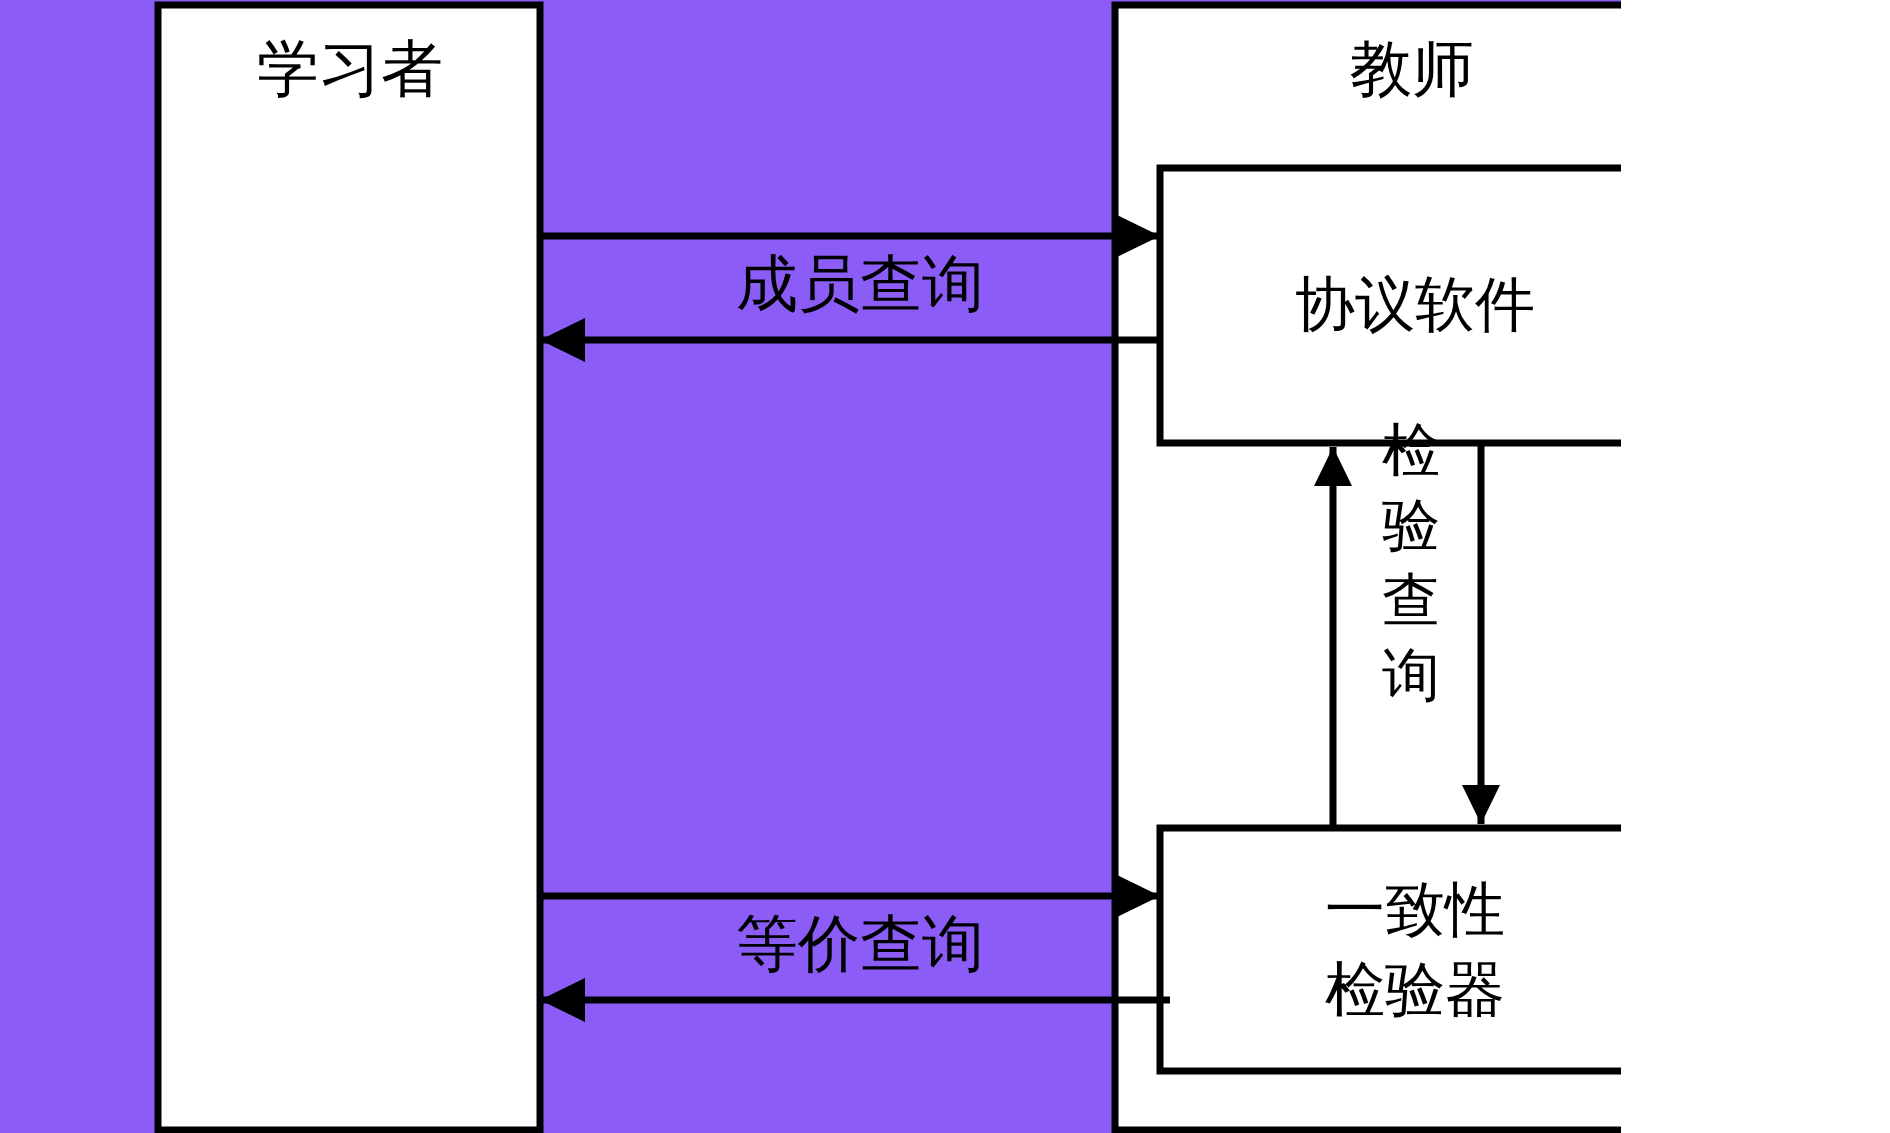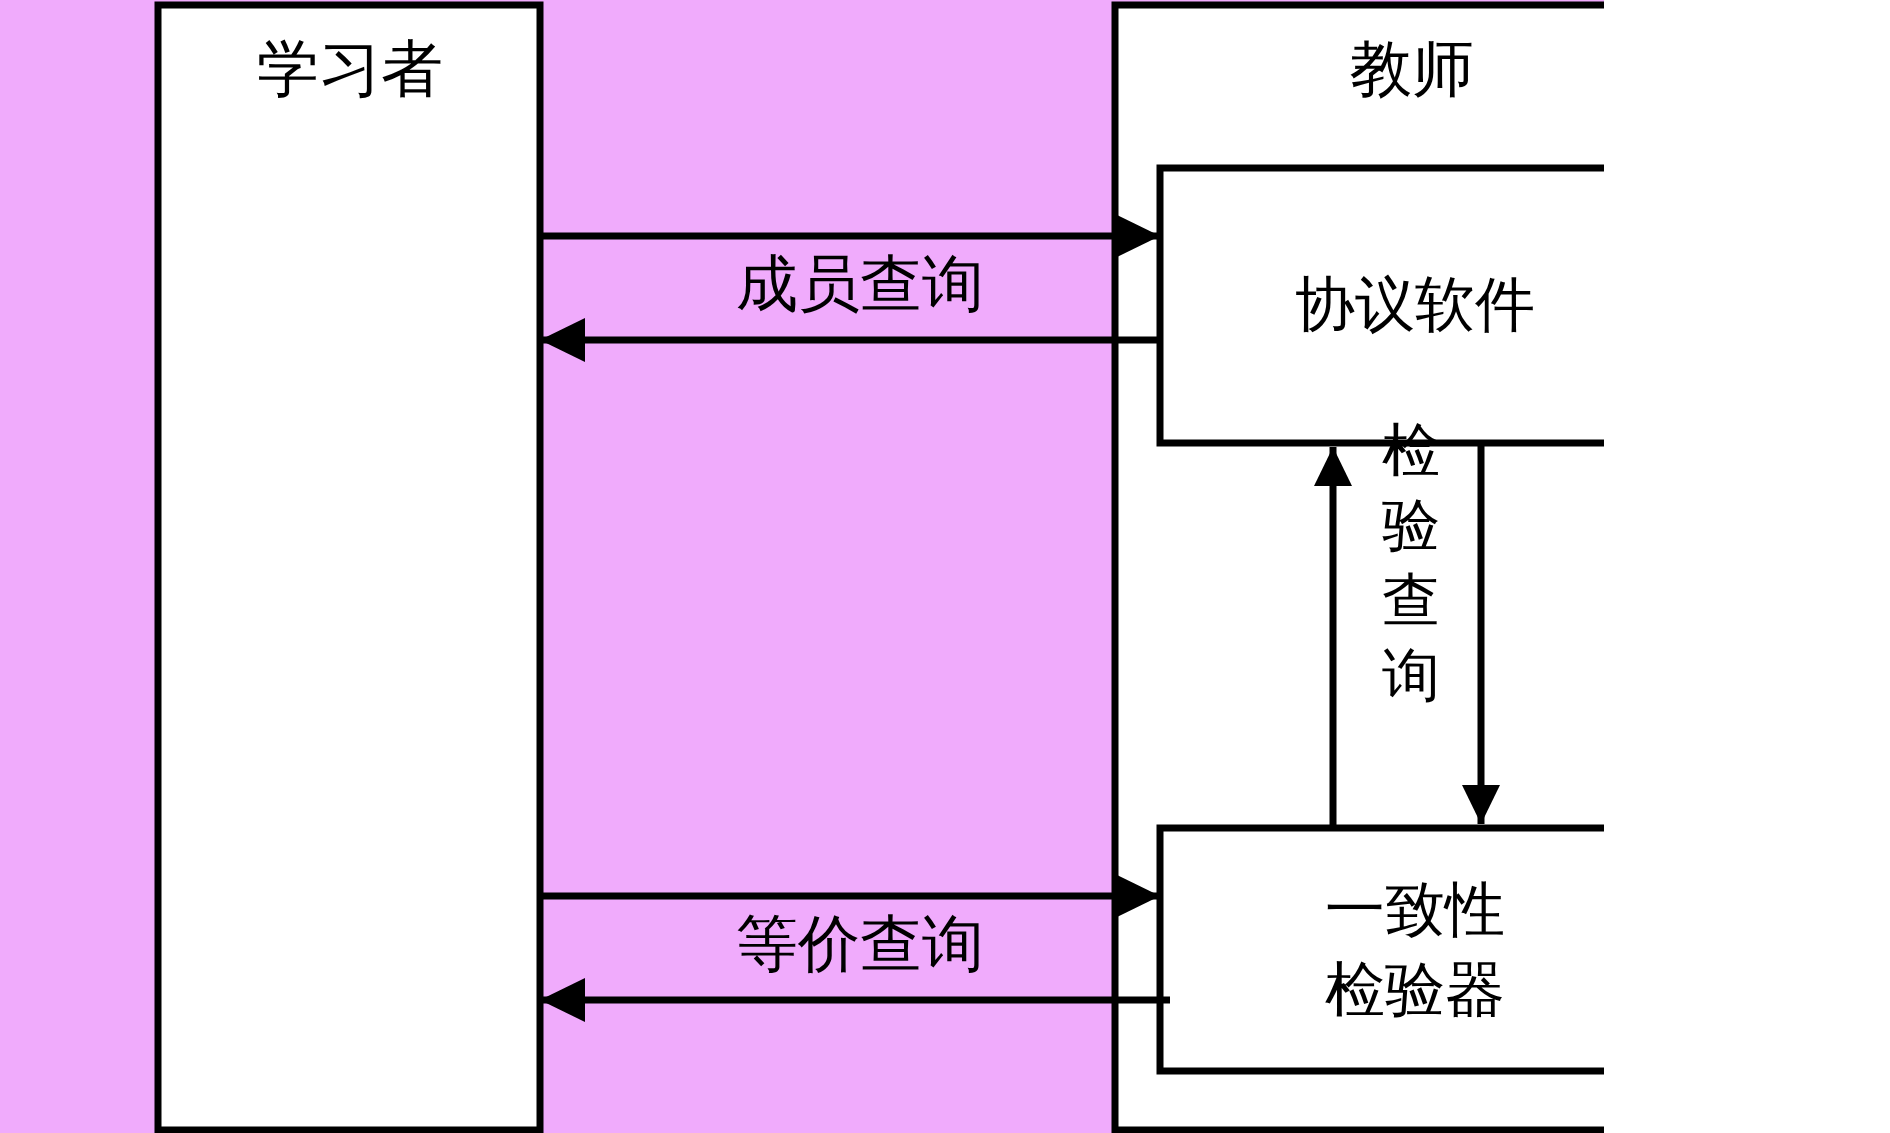--- a/index.html
+++ b/index.html
@@ -7,22 +7,23 @@
     padding: 0;
     background: #ffffff;
   }
   body {
     font-family: "Liberation Serif", "DejaVu Serif", serif;
   }
   #canvas {
     position: relative;
     width: 1604px;
     height: 1133px;
-    background: #f0abfc;
+    background: #8b5cf6;
     overflow: hidden;
+    padding-left: 17px;
   }
   #diagram-svg {
     position: absolute;
     top: 0;
     left: 0;
     width: 1890px;
     height: 1133px;
   }
   .box-title, .box-label, .edge-label {
     font-family: "Liberation Serif", "DejaVu Serif", serif;

